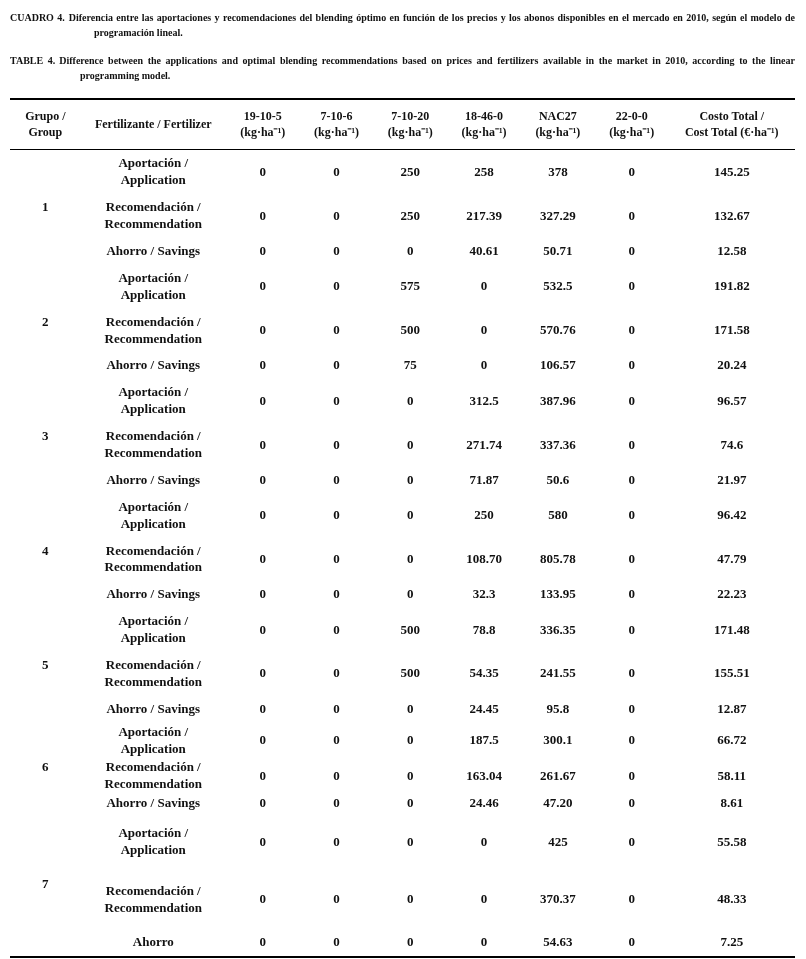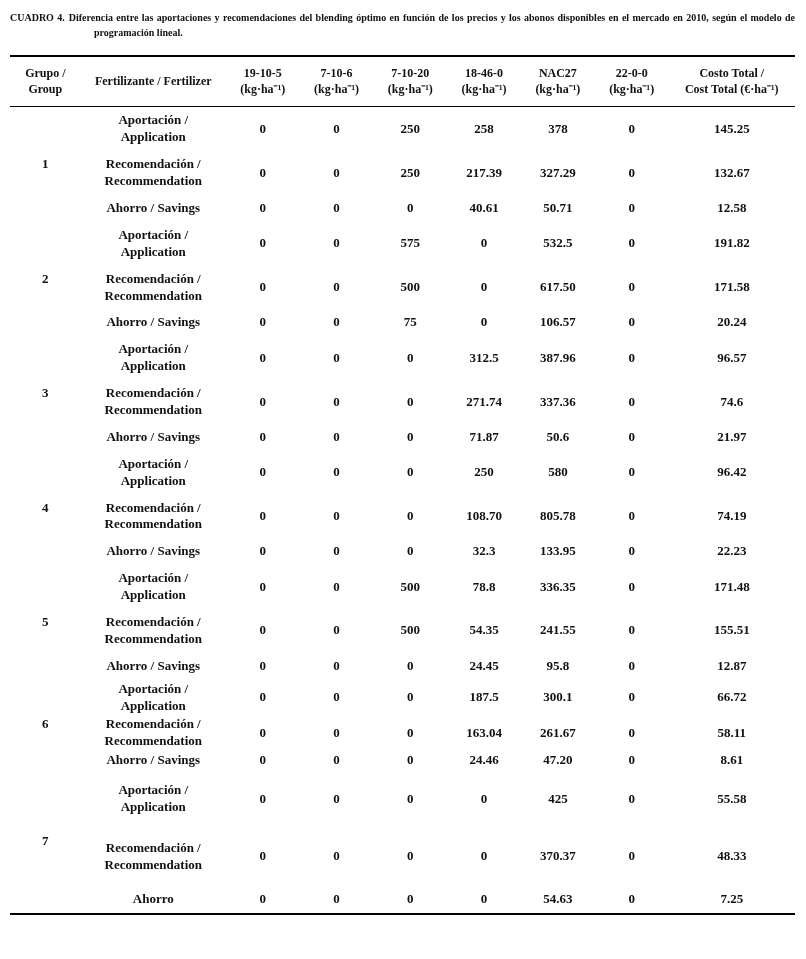--- a/index.html
+++ b/index.html
@@ -56,20 +56,21 @@
   tbody tr:nth-child(n+16):nth-child(-n+18) td { padding-top: 1px; padding-bottom: 1px; }
   tbody tr:nth-child(19) td, tbody tr:nth-child(20) td { padding-top: 12px; padding-bottom: 12px; }
 </style>
 </head>
 <body>
 
 <div class="page">
 
   <div class="caption spanish"><span class="cap-label">CUADRO 4.</span><span>Diferencia entre las aportaciones y recomendaciones del blending óptimo en función de los precios y los abonos disponibles en el mercado en 2010, según el modelo de programación lineal.</span></div>
 
+  <div class="caption english"><span class="cap-label">TABLE 4.</span><span>Difference between the applications and optimal blending recommendations based on prices and fertilizers available in the market in 2010, according to the linear programming model.</span></div>
 
   <table class="results">
     <colgroup>
       <col style="width:9%">
       <col style="width:18.5%">
       <col style="width:9.4%">
       <col style="width:9.4%">
       <col style="width:9.4%">
       <col style="width:9.4%">
       <col style="width:9.4%">
@@ -158,21 +159,21 @@
           <td class="value-cell">532.5</td>
           <td class="value-cell">0</td>
           <td class="value-cell">191.82</td>
         </tr>
         <tr>
           <td class="label-cell">Recomendación / Recommendation</td>
           <td class="value-cell">0</td>
           <td class="value-cell">0</td>
           <td class="value-cell">500</td>
           <td class="value-cell">0</td>
-          <td class="value-cell">617.50</td>
+          <td class="value-cell">570.76</td>
           <td class="value-cell">0</td>
           <td class="value-cell">171.58</td>
         </tr>
         <tr>
           <td class="label-cell">Ahorro / Savings</td>
           <td class="value-cell">0</td>
           <td class="value-cell">0</td>
           <td class="value-cell">75</td>
           <td class="value-cell">0</td>
           <td class="value-cell">106.57</td>
@@ -222,21 +223,21 @@
           <td class="value-cell">96.42</td>
         </tr>
         <tr>
           <td class="label-cell">Recomendación / Recommendation</td>
           <td class="value-cell">0</td>
           <td class="value-cell">0</td>
           <td class="value-cell">0</td>
           <td class="value-cell">108.70</td>
           <td class="value-cell">805.78</td>
           <td class="value-cell">0</td>
-          <td class="value-cell">74.19</td>
+          <td class="value-cell">47.79</td>
         </tr>
         <tr>
           <td class="label-cell">Ahorro / Savings</td>
           <td class="value-cell">0</td>
           <td class="value-cell">0</td>
           <td class="value-cell">0</td>
           <td class="value-cell">32.3</td>
           <td class="value-cell">133.95</td>
           <td class="value-cell">0</td>
           <td class="value-cell">22.23</td>

